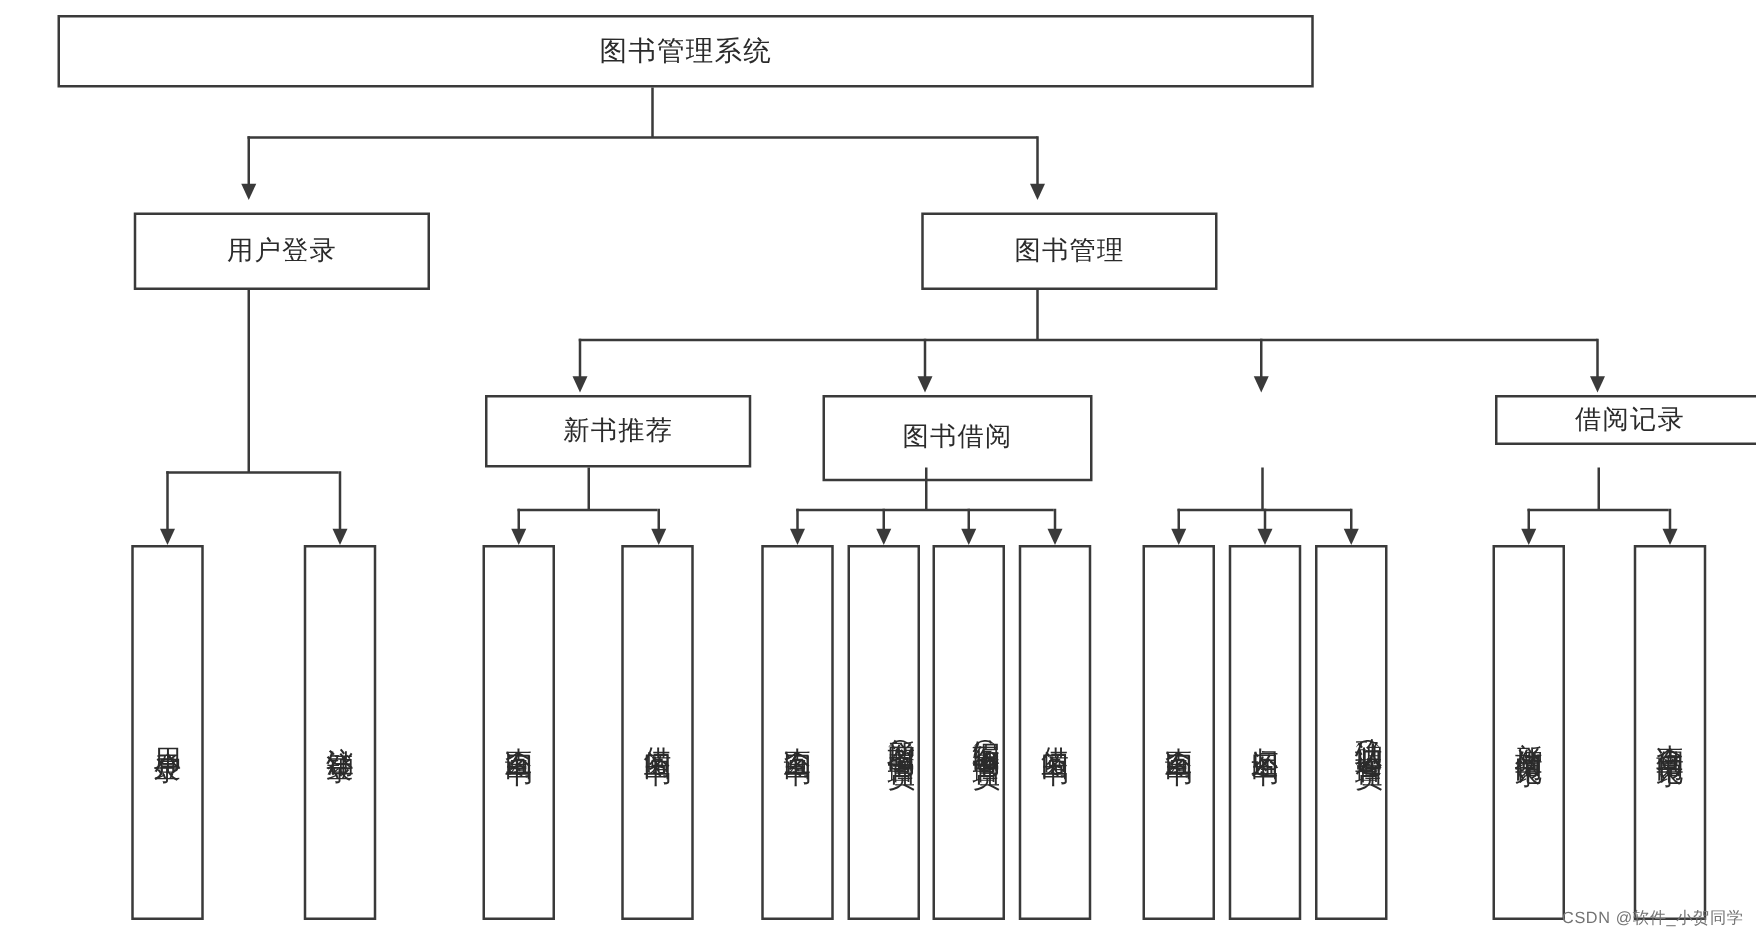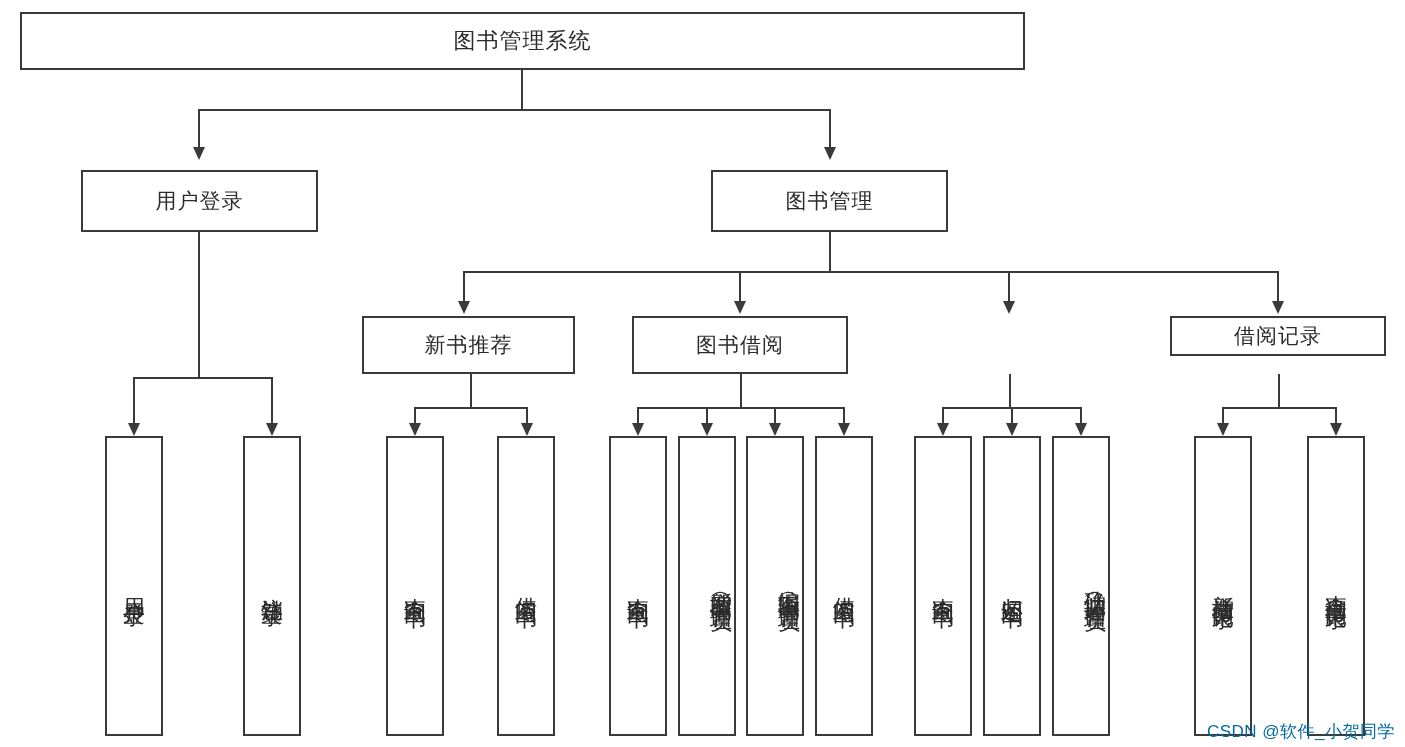--- a/index.html
+++ b/index.html
@@ -24,20 +24,21 @@
     display:flex;
     align-items:center;
     justify-content:center;
     color:#2b2b2b;
     line-height:1.18;
     text-align:center;
   }
   .node.h{            
     font-size:21px;
     letter-spacing:1px;
+    margin-left:26px;
   }
   .node.root{ font-size:22px; }
   
   .node.v{
     writing-mode:vertical-rl;
     text-orientation:upright;
     font-size:22px;
     letter-spacing:3px;
     padding:10px 0;
     align-items:flex-start;
@@ -57,22 +58,22 @@
     width:0;height:0;
     border-left:6px solid transparent;
     border-right:6px solid transparent;
     border-top:13px solid #3a3a3a;
   }
   
   #watermark{
     position:absolute;
     right:10px;
     bottom:4px;
-    font-size:17px;
-    color:#0369a1;
+    font-size:13px;
+    color:#737373;
     white-space:nowrap;
     letter-spacing:0.5px;
     font-family:"Liberation Sans","DejaVu Sans",sans-serif;
   }
 </style>
 </head>
 <body>
 
 <div id="canvas">
 
@@ -105,21 +106,21 @@
   <div class="arrow" style="left:458px;top:301px;"></div>
   <div class="vline" style="left:739px;top:271px;height:32px;"></div>
   <div class="arrow" style="left:734px;top:301px;"></div>
   <div class="vline" style="left:1008px;top:271px;height:32px;"></div>
   <div class="arrow" style="left:1003px;top:301px;"></div>
   <div class="vline" style="left:1277px;top:271px;height:32px;"></div>
   <div class="arrow" style="left:1272px;top:301px;"></div>
 
   <div class="node h" style="left:362px;top:316px;width:213px;height:58px;">新书推荐</div>
 
-  <div class="node h" style="left:632px;top:316px;width:216px;height:58px;">图书借阅</div>
+  <div class="node h" style="left:632px;top:316px;width:216px;height:69px;">图书借阅</div>
 
 
   <div class="node h" style="left:1170px;top:316px;width:216px;height:40px;">借阅记录</div>
 
   <div class="vline" style="left:470px;top:374px;height:34px;"></div>
   <div class="hline" style="left:414px;top:407px;width:112px;"></div>
   <div class="vline" style="left:414px;top:407px;height:18px;"></div>
   <div class="arrow" style="left:409px;top:423px;"></div>
   <div class="vline" style="left:526px;top:407px;height:18px;"></div>
   <div class="arrow" style="left:521px;top:423px;"></div>

